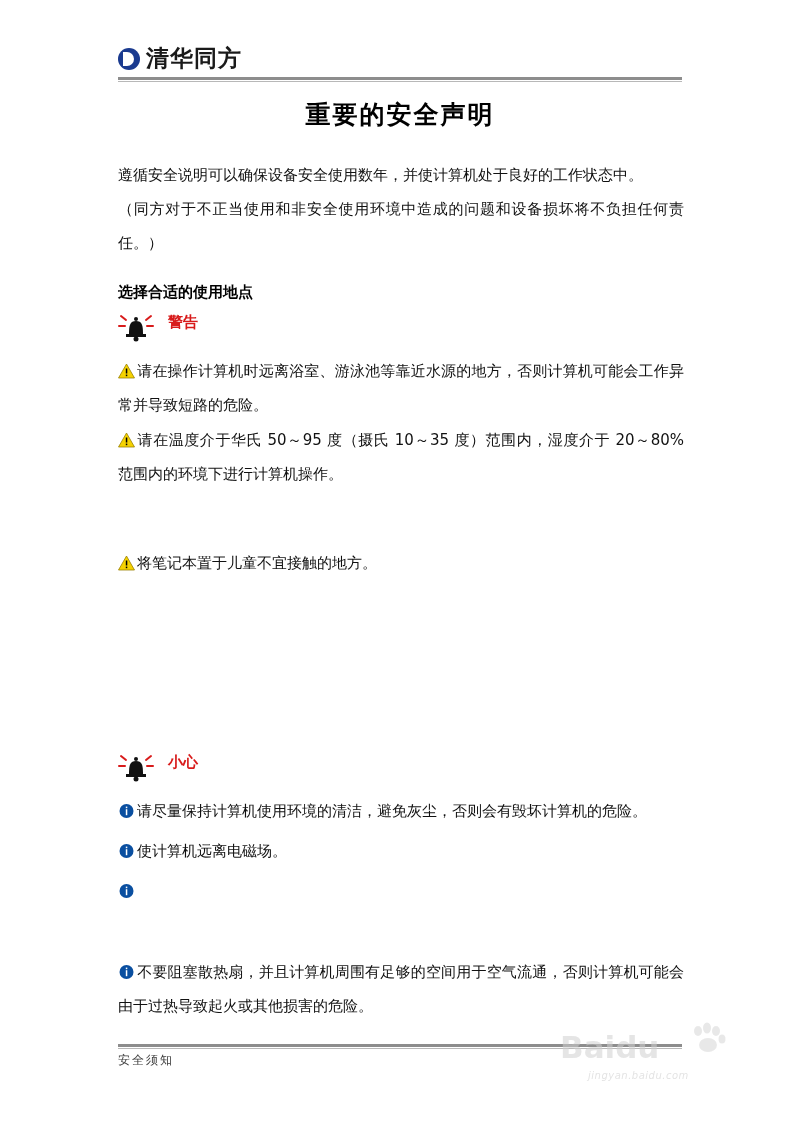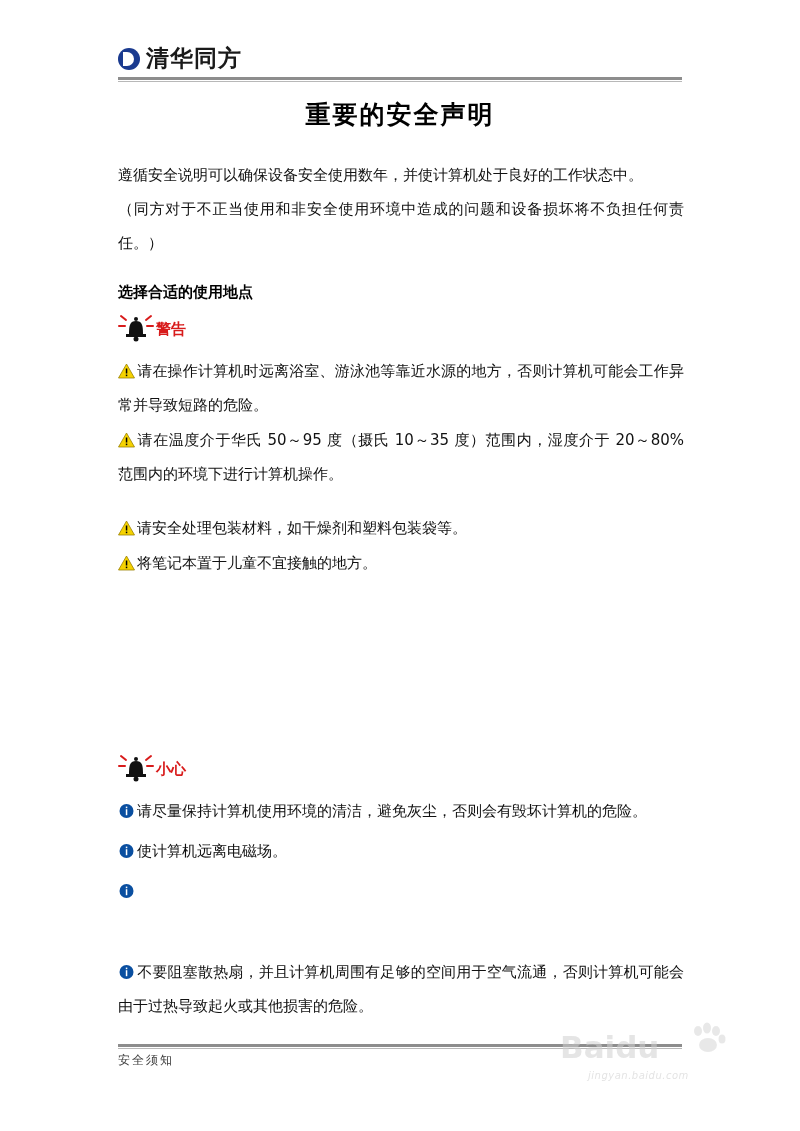--- a/index.html
+++ b/index.html
@@ -121,22 +121,21 @@
     color: #000;
     line-height: 28px;
   }
   .subhead-place { top: 278px; }
 
   
   .banner {
     position: absolute;
     left: 118px;
     display: flex;
-    align-items: flex-end;
-    gap: 2px;
+    gap: 14px;
   }
   .banner-warning { top: 312px; }
   .banner-caution { top: 752px; }
   .bell-icon {
     width: 36px;
     height: 30px;
     position: relative;
     flex: none;
   }
   .bell-icon svg { display: block; }
@@ -317,29 +316,20 @@
     <div class="item" style="top:423px;">
       <span class="ic">
         <svg width="17" height="16" viewBox="0 0 17 16">
             <path d="M8.5 1 L16.5 15 L0.5 15 Z" fill="#f5d200" stroke="#9a8000" stroke-width="0.8"></path>
             <rect x="7.8" y="5.5" width="1.5" height="5" fill="#000"></rect>
             <rect x="7.8" y="11.6" width="1.5" height="1.6" fill="#000"></rect>
           </svg>
       </span><span>请在温度介于华氏 50～95 度（摄氏 10～35 度）范围内，湿度介于 20～80% 范围内的环境下进行计算机操作。</span>
     </div>
 
-    <div class="item" style="top:511px;">
-      <span class="ic">
-        <svg width="17" height="16" viewBox="0 0 17 16">
-            <path d="M8.5 1 L16.5 15 L0.5 15 Z" fill="#f5d200" stroke="#9a8000" stroke-width="0.8"></path>
-            <rect x="7.8" y="5.5" width="1.5" height="5" fill="#000"></rect>
-            <rect x="7.8" y="11.6" width="1.5" height="1.6" fill="#000"></rect>
-          </svg>
-      </span><span>请安全处理包装材料，如干燥剂和塑料包装袋等。</span>
-    </div>
 
     <div class="item" style="top:546px;">
       <span class="ic">
         <svg width="17" height="16" viewBox="0 0 17 16">
             <path d="M8.5 1 L16.5 15 L0.5 15 Z" fill="#f5d200" stroke="#9a8000" stroke-width="0.8"></path>
             <rect x="7.8" y="5.5" width="1.5" height="5" fill="#000"></rect>
             <rect x="7.8" y="11.6" width="1.5" height="1.6" fill="#000"></rect>
           </svg>
       </span><span>将笔记本置于儿童不宜接触的地方。</span>
     </div>

